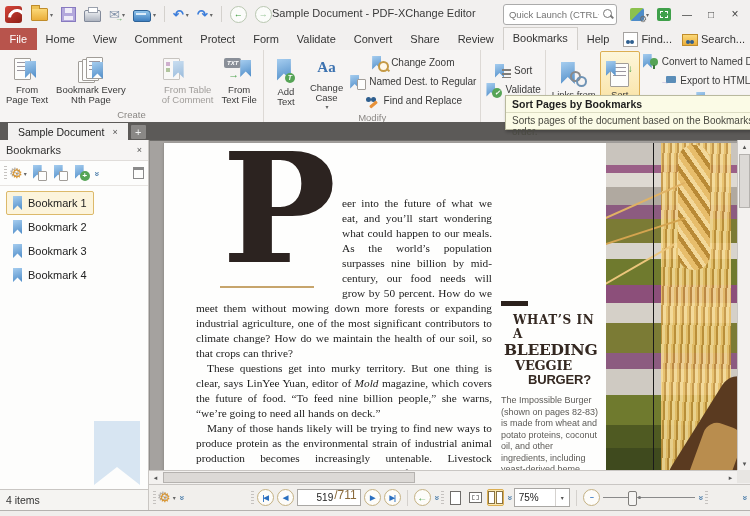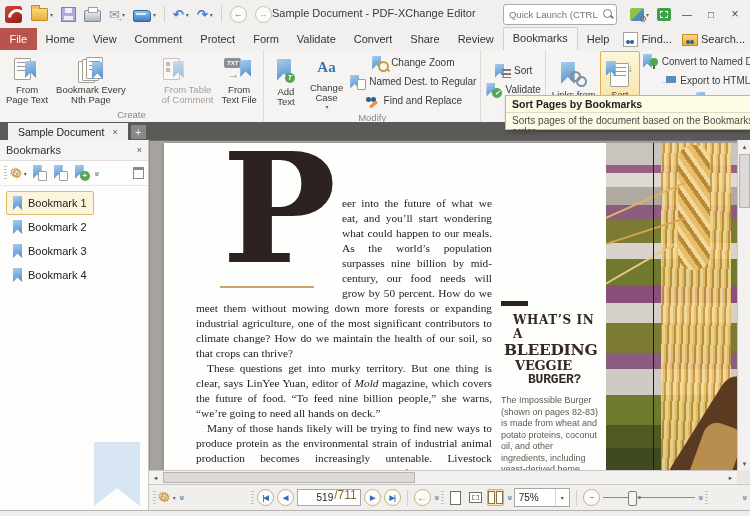--- a/index.html
+++ b/index.html
@@ -146,21 +146,21 @@
   .p1{padding-top:53px;}
   .pind{text-indent:11px;}
   .dropwrap{float:left;width:146px;height:96px;position:relative;}
   .dropcap{position:absolute;left:26px;top:-51px;font-family:"DejaVu Serif",serif;font-weight:bold;font-size:152px;line-height:128px;color:#2c2320;letter-spacing:-2px;}
   .dropline{position:absolute;left:24px;bottom:4px;width:94px;height:2px;background:#c7a56c;}
   .sidebox{position:absolute;left:337px;top:158px;width:100px;}
   .sbbar{display:block;width:27px;height:5px;background:#2b211c;margin-bottom:7px;}
   .sbk{font-family:"DejaVu Serif",serif;font-weight:bold;font-size:12px;letter-spacing:.6px;color:#342821;margin-left:12px;}
   .sb1{font-family:"DejaVu Serif",serif;font-weight:bold;font-size:15.5px;line-height:1.15;color:#342821;margin-left:3px;letter-spacing:-.3px;}
   .sb2{font-family:"DejaVu Serif",serif;font-weight:bold;font-size:13px;line-height:1.1;color:#342821;margin-left:14px;letter-spacing:-.2px;}
-  .sb3{font-family:Liberation Mono, monospace;font-weight:bold;font-size:13px;line-height:1.1;color:#342821;margin-left:27px;letter-spacing:-.2px;}
+  .sb3{font-family:Liberation Sans, sans-serif;font-weight:bold;font-size:13px;line-height:1.1;color:#342821;margin-left:27px;letter-spacing:-.2px;}
   .sbody{margin-top:8px;font-size:9px;line-height:11.5px;color:#5c5a56;}
   .photo{position:absolute;left:442px;top:0;width:132px;height:100%;overflow:hidden;
     background:linear-gradient(to bottom,
       #c9c4bd 0 22px,#9a5f87 22px 30px,#ded9d2 30px 44px,#b0a9a0 44px 62px,#8c5b80 62px 76px,
       #7b7b35 76px 100px,#d8d4cc 100px 116px,#6f7a2e 116px 142px,#8c4f7a 142px 160px,#d5d0c8 160px 180px,
       #7b7b35 180px 210px,#8c5b80 210px 226px,#cfcac2 226px 252px,#6f7a2e 252px 282px,#4f5a22 282px 305px,#3f4a1e 305px 326px);}
   .wheat{position:absolute;left:55px;top:0;bottom:0;width:70px;
       background:repeating-linear-gradient(93deg,rgba(233,193,106,.92) 0 2px,rgba(196,146,58,.85) 2px 4px,rgba(246,219,150,.9) 4px 7px);}
   .ear{position:absolute;left:72px;top:2px;width:32px;height:125px;border-radius:15px;
       background:repeating-linear-gradient(55deg,#e7bd6b 0 5px,#b98a36 5px 9px,#f2d89a 9px 13px);}
@@ -510,20 +510,23 @@
       <div class="bitem">
         <span class="mbm" style="position:static;"></span>
         <span>Bookmark 3</span>
       </div>
       <div class="bitem">
         <span class="mbm" style="position:static;"></span>
         <span>Bookmark 4</span>
       </div>
       <span class="wmark"></span>
     </div>
+    <div class="pstat">
+      <span>4 items</span>
+    </div>
   </div>
 
   <div class="viewport">
     <div class="pageview">
       <div class="col">
         <p class="p1">
           <span class="dropwrap">
             <span class="dropcap">P</span>
             <span class="dropline"></span>
           </span><span>eer into the future of what we eat, and you’ll start wondering what could happen to our meals. As the world’s population surpasses nine billion by mid-century, our food needs will grow by 50 percent. How do we meet them without mowing down more forests or expanding industrial agriculture, one of the most significant contributors to climate change? How do we maintain the health of our soil, so that crops can thrive?</span>

